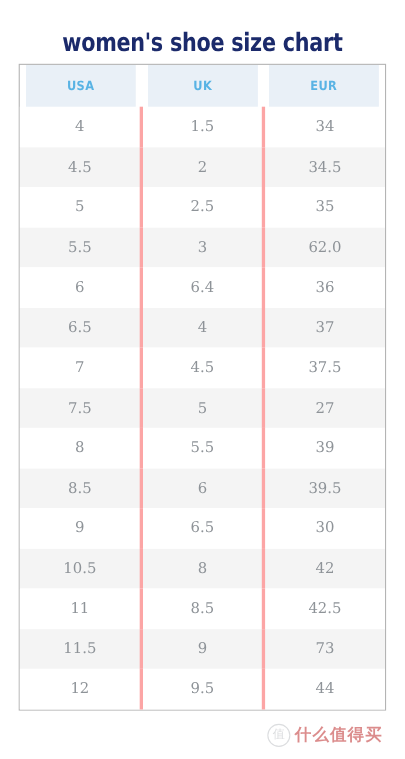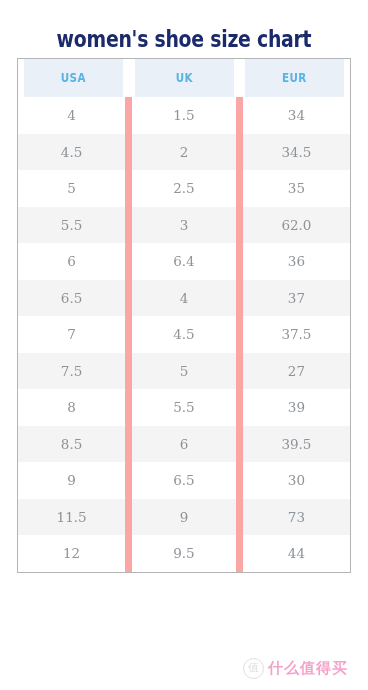--- a/index.html
+++ b/index.html
@@ -77,21 +77,21 @@
 
   tbody tr.row-odd td {
     background: #ffffff;
   }
   tbody tr.row-even td {
     background: #f4f4f4;
   }
 
   tbody td.col-uk,
   tbody td.col-eur {
-    border-left: 7px solid #fca5a5;
+    border-left: 3px solid #fca5a5;
   }
 
   #watermark {
     position: absolute;
     left: 243px;
     top: 655px;
     width: 120px;
     height: 26px;
     display: flex;
     align-items: center;
@@ -105,21 +105,21 @@
     border: 1.5px solid #b9bcc0;
     border-radius: 50%;
     color: #b9bcc0;
     font-family: "DejaVu Sans", sans-serif;
     font-size: 11px;
     line-height: 17px;
     text-align: center;
     flex: none;
   }
   #watermark .wm-text {
-    color: #ec4899;
+    color: #b91c1c;
     font-family: "DejaVu Sans", sans-serif;
     font-size: 15px;
     font-weight: bold;
     letter-spacing: 1px;
     white-space: nowrap;
   }
 </style>
 </head>
 <body>
 
@@ -184,20 +184,30 @@
           <td class="col-usa">8.5</td>
           <td class="col-uk">6</td>
           <td class="col-eur">39.5</td>
         </tr>
         <tr class="row-odd">
           <td class="col-usa">9</td>
           <td class="col-uk">6.5</td>
           <td class="col-eur">30</td>
         </tr>
         <tr class="row-even">
+          <td class="col-usa">10.5</td>
+          <td class="col-uk">8</td>
+          <td class="col-eur">42</td>
+        </tr>
+        <tr class="row-odd">
+          <td class="col-usa">11</td>
+          <td class="col-uk">8.5</td>
+          <td class="col-eur">42.5</td>
+        </tr>
+        <tr class="row-even">
           <td class="col-usa">11.5</td>
           <td class="col-uk">9</td>
           <td class="col-eur">73</td>
         </tr>
         <tr class="row-odd">
           <td class="col-usa">12</td>
           <td class="col-uk">9.5</td>
           <td class="col-eur">44</td>
         </tr>
       </tbody>

